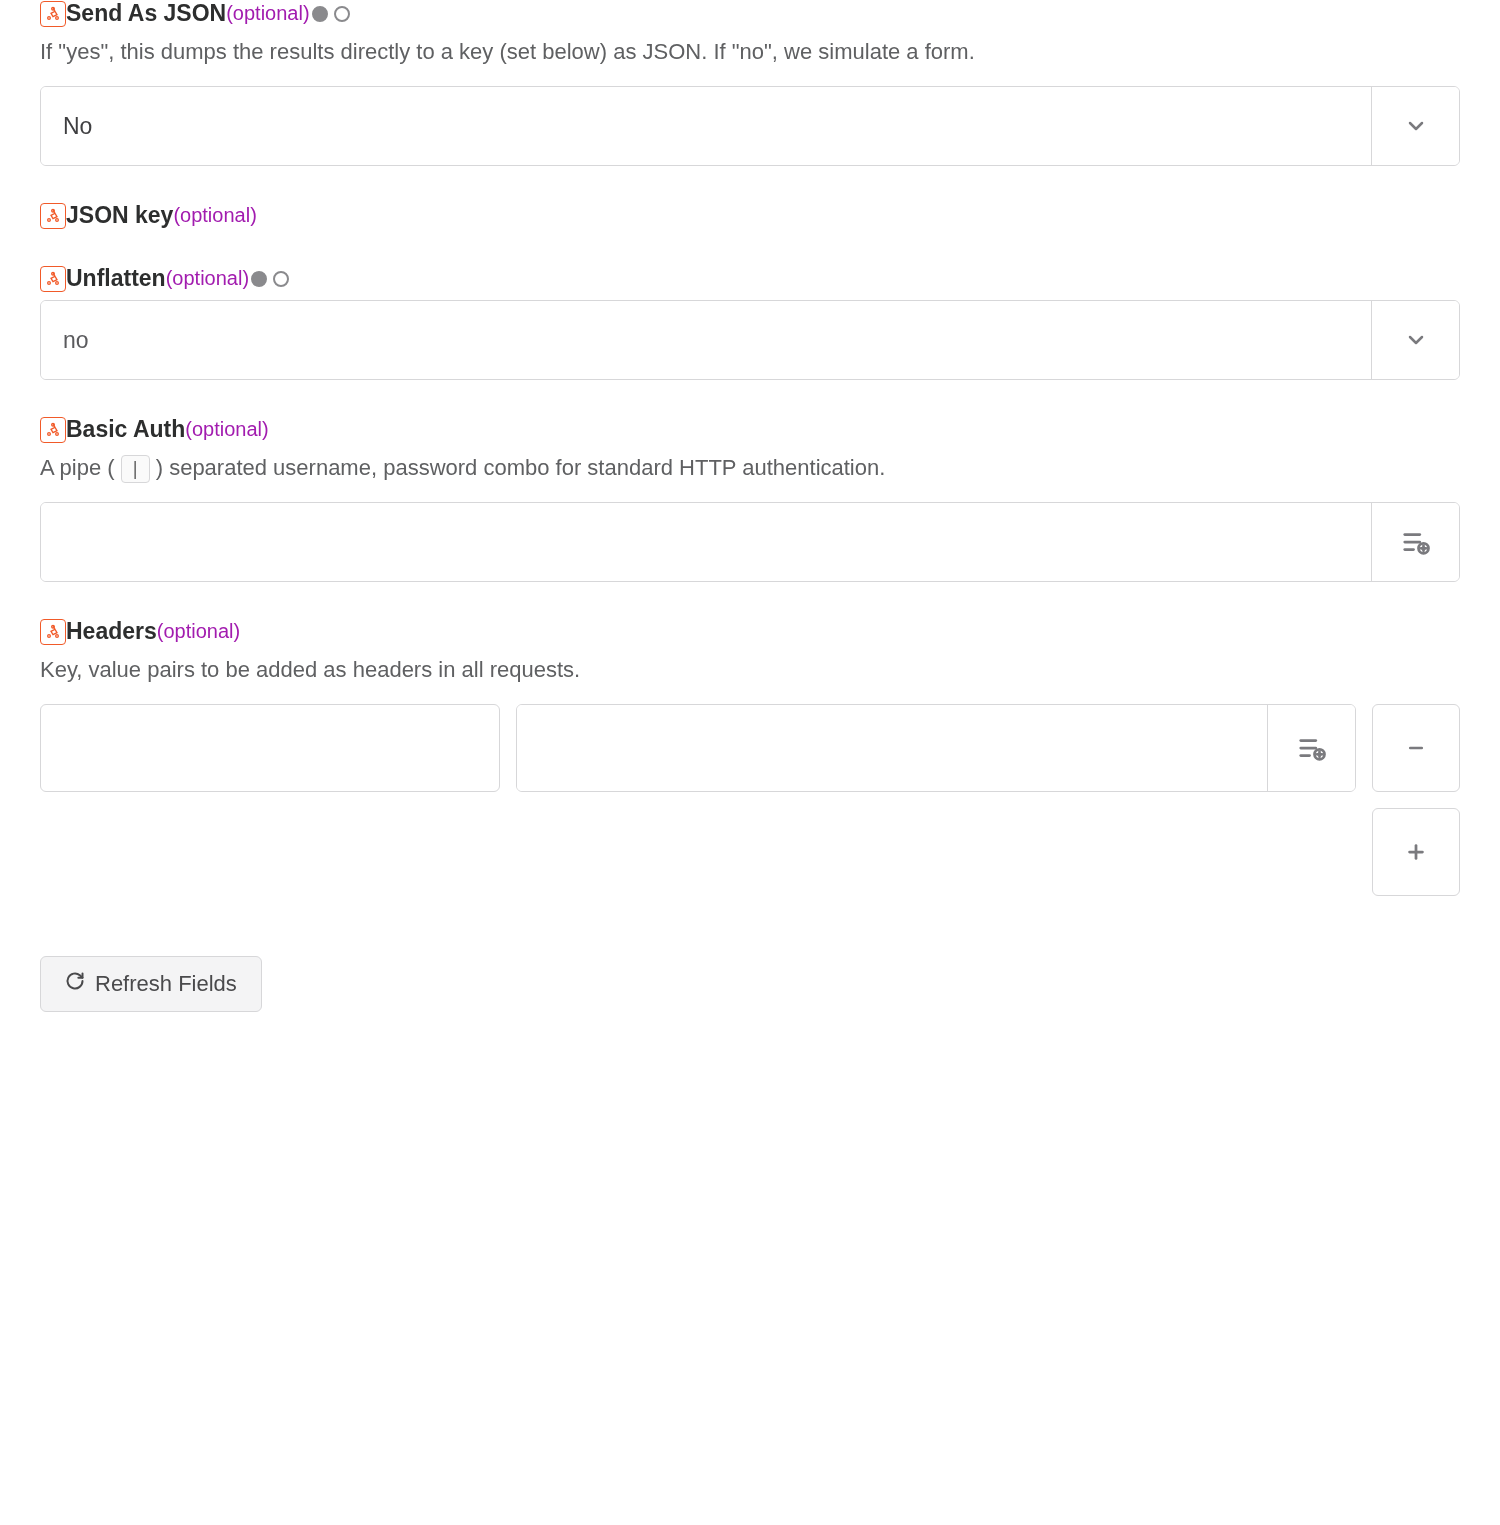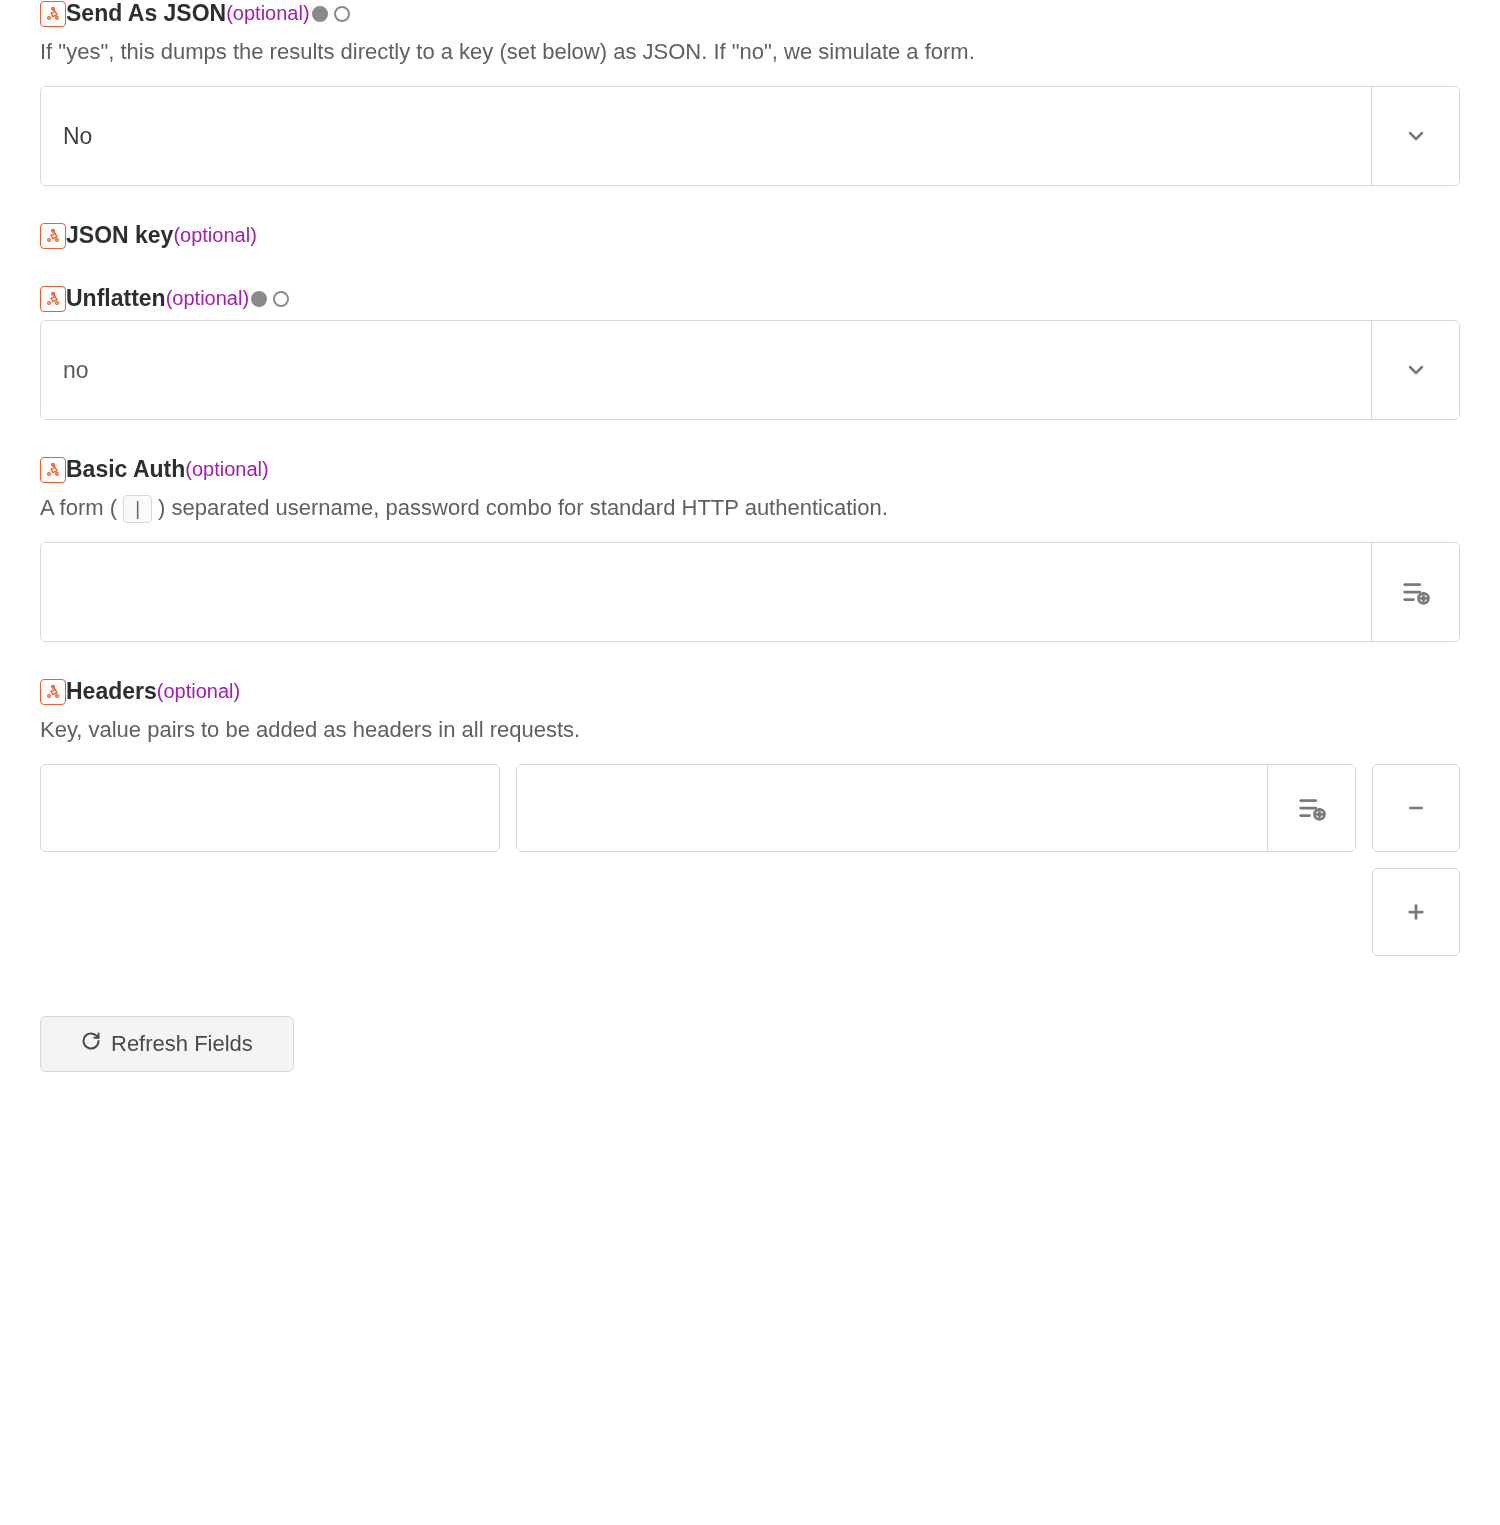--- a/index.html
+++ b/index.html
@@ -67,21 +67,21 @@
     color: #666;
     font-size: 18px;
     vertical-align: middle;
     line-height: 1.3;
   }
   .input-row {
     display: flex;
     border: 1px solid #d7d7d9;
     border-radius: 6px;
     overflow: hidden;
-    height: 100px;
+    height: 80px;
   }
   .input-main {
     flex: 1;
     padding: 0 22px;
     display: flex;
     align-items: center;
     font-size: 23px;
     color: #3f3f41;
     background: #fff;
   }
@@ -142,21 +142,21 @@
     font-weight: 400;
   }
   .add-row { display: flex; justify-content: flex-end; }
   .refresh-btn {
     display: inline-flex;
     align-items: center;
     gap: 10px;
     border: 1px solid #d7d7d9;
     background: #f4f4f5;
     border-radius: 6px;
-    padding: 14px 40px;
+    padding: 14px 24px;
     font-size: 22px;
     color: #4a4a4c;
     cursor: pointer;
     margin-top: 24px;
   }
   .refresh-btn svg { width: 20px; height: 20px; }
 </style>
 </head>
 <body>
 
@@ -245,21 +245,21 @@
           <path d="M12 3l3 5-6 3 3 5 6-3-3-5"></path>
           <circle cx="6" cy="18" r="2"></circle>
           <circle cx="18" cy="18" r="2"></circle>
           <circle cx="12" cy="4" r="2"></circle>
         </svg>
     </span>
     <span class="field-label">Basic Auth</span>
     <span class="optional-tag">(optional)</span>
   </div>
   <div class="field-desc">
-    <span>A form (</span>
+    <span>A pipe (</span>
     <span class="pipe-box">|</span>
     <span>) separated username, password combo for standard HTTP authentication.</span>
   </div>
   <div class="input-row">
     <div class="input-main"></div>
     <div class="input-addon">
       <svg viewBox="0 0 24 24" fill="none" stroke="#7a7a7e" stroke-width="2.2" stroke-linecap="round">
           <line x1="3" y1="6" x2="15" y2="6"></line>
           <line x1="3" y1="12" x2="15" y2="12"></line>
           <line x1="3" y1="18" x2="10" y2="18"></line>

